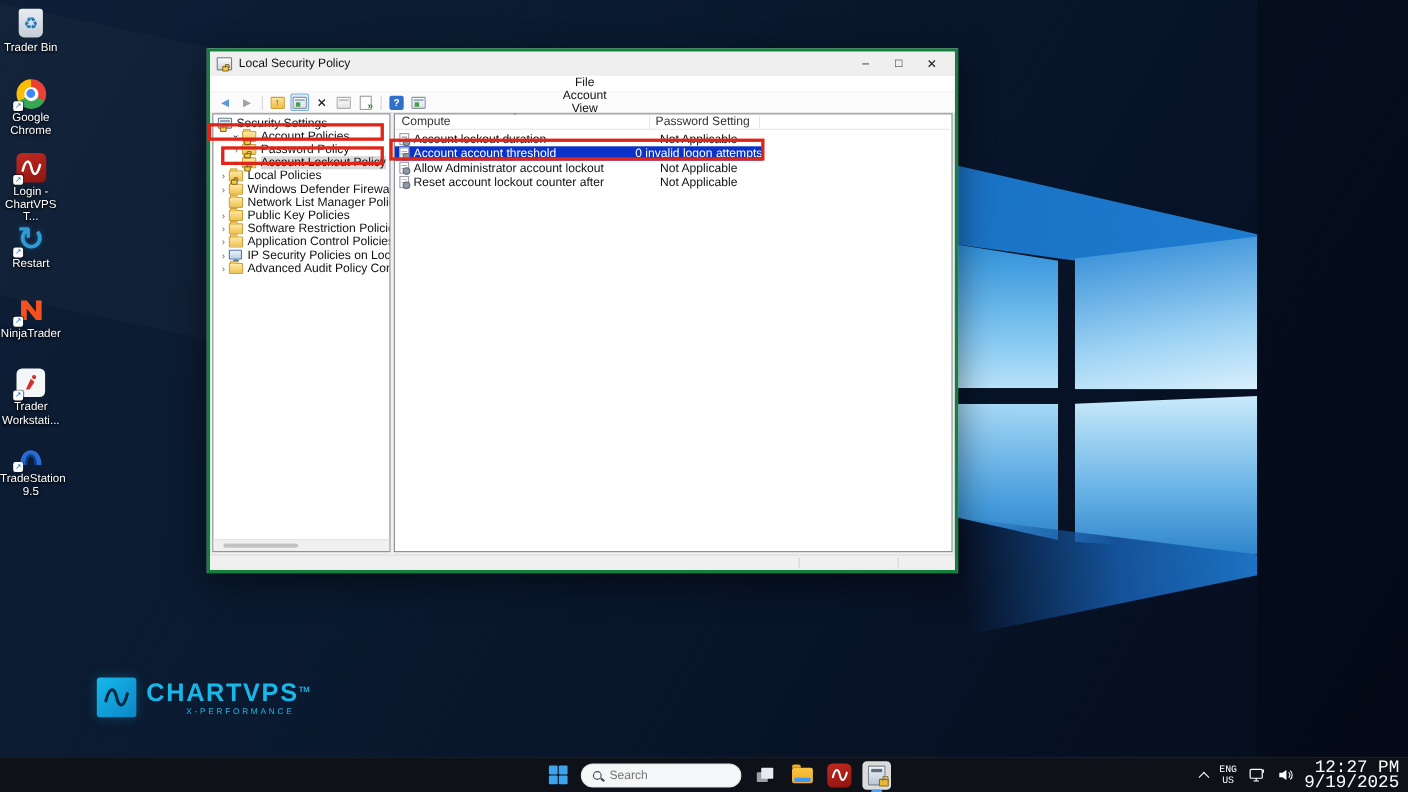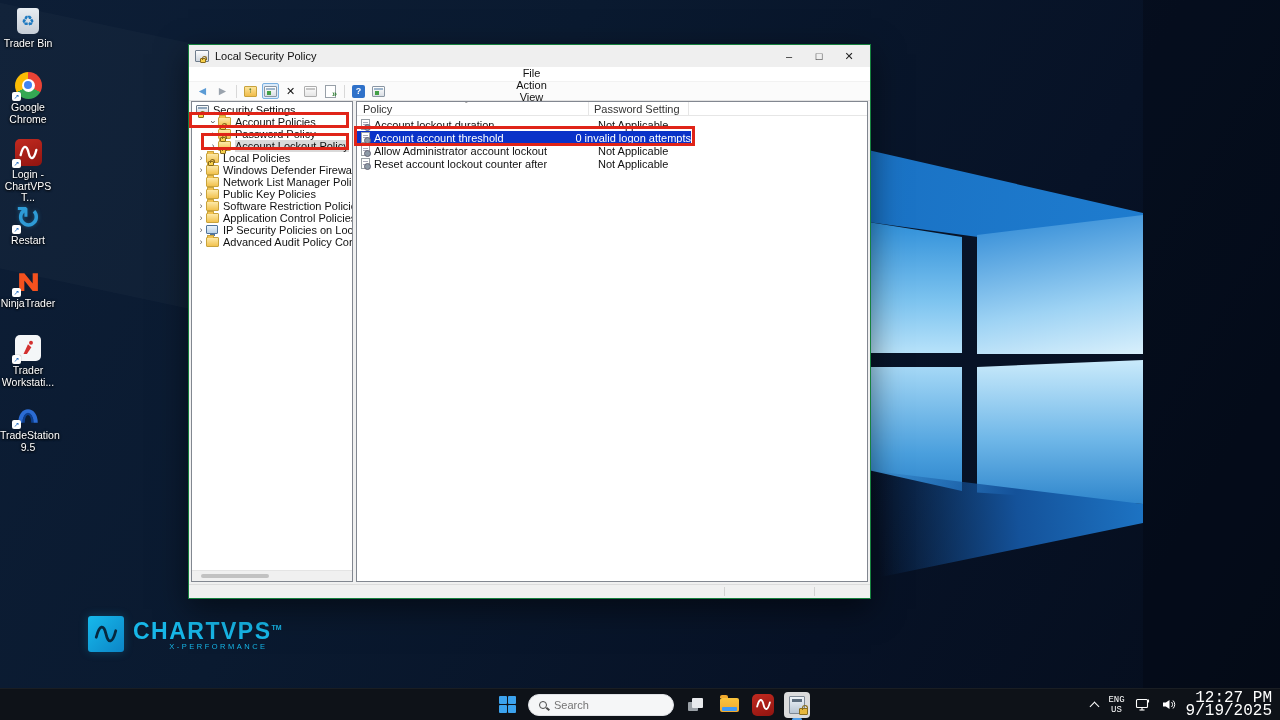--- a/index.html
+++ b/index.html
@@ -56,22 +56,22 @@
   
   .wm { position:absolute; left:88px; top:616px; display:flex; align-items:center; gap:9px; z-index:2; }
   .wm-logo { width:36px; height:36px; border-radius:3px;
              background:linear-gradient(135deg,#16b9ec,#0c85c6); display:flex; align-items:center; justify-content:center;
              box-shadow:0 0 10px rgba(23,183,234,.25); }
   .wm-text .brand { color:#17b7e8; font-size:23px; font-weight:bold; letter-spacing:1.5px; line-height:22px; }
   .wm-text .tm { font-size:7px; vertical-align:super; letter-spacing:0; }
   .wm-text .tag { color:#17b7e8; font-size:7.5px; letter-spacing:2.5px; text-align:right; padding-right:14px; margin-top:1px; }
 
   
-  .win { position:absolute; left:188px; top:44px; width:683px; height:555px; z-index:5;
-         background:#f0f0f0; border:1px solid #15803d; box-shadow:0 10px 30px rgba(0,0,0,.5);
+  .win { position:absolute; left:188px; top:44px; width:683px; height:477px; z-index:5;
+         background:#f0f0f0; border:3px solid #15803d; box-shadow:0 10px 30px rgba(0,0,0,.5);
          font-size:11px; color:#111; }
   .tbar { height:22px; background:#efefef; display:flex; align-items:center; padding:0 6px; }
   .tbar .appico { width:14px; height:12px; position:relative; margin-right:6px;
                   background:linear-gradient(180deg,#fdfdfd,#cfd6de); border:1px solid #6f7d8c; border-radius:1px; }
   .tbar .ttl { flex:1; font-size:11px; }
   .cbtn { width:30px; height:20px; display:flex; align-items:center; justify-content:center;
           font-size:11px; color:#222; }
   .mbar { height:15px; background:#fff; display:flex; align-items:center; gap:0; padding-left:4px;
           border-bottom:1px solid #f2f2f2;flex-direction:column; }
   .mitem { padding:0 7px; font-size:11px; }
@@ -263,21 +263,21 @@
     <div class="appico">
         <span class="locky" style="left:4px"></span>
       </div>
     <div class="ttl">Local Security Policy</div>
     <div class="cbtn">–</div>
     <div class="cbtn">□</div>
     <div class="cbtn">✕</div>
   </div>
   <div class="mbar">
     <span class="mitem">File</span>
-    <span class="mitem">Action</span>
+    <span class="mitem">Account</span>
     <span class="mitem">View</span>
     <span class="mitem">Help</span>
   </div>
   <div class="tools">
     <span class="tico">
         <span class="arrow-b">◄</span>
       </span>
     <span class="tico">
         <span class="arrow-f">►</span>
       </span>
@@ -398,21 +398,21 @@
         <span>Advanced Audit Policy Configuration</span>
       </div>
       <div class="tree-scroll">
         <div class="tree-thumb"></div>
       </div>
     </div>
 
     <div class="listpane">
       <div class="lhead">
         <span class="sortmark">ˆ</span>
-        <div class="c1">Policy</div>
+        <div class="c1">Compute</div>
         <div class="c2">Password Setting</div>
       </div>
       <div style="height:2px"></div>
       <div class="lrow">
         <span class="picon"></span>
         <span class="pcol">Account lockout duration</span>
         <span class="scol">Not Applicable</span>
       </div>
       <div class="lrow sel">
         <span class="picon"></span>

